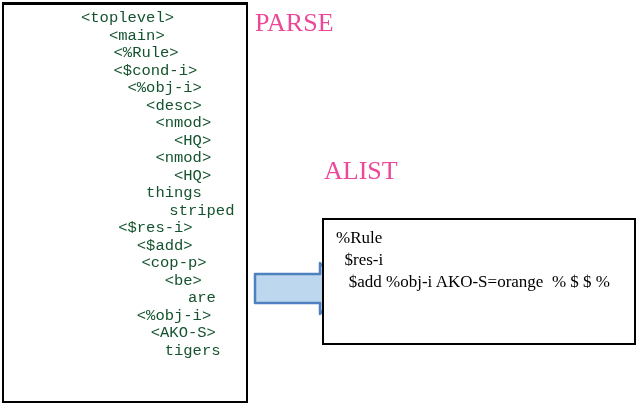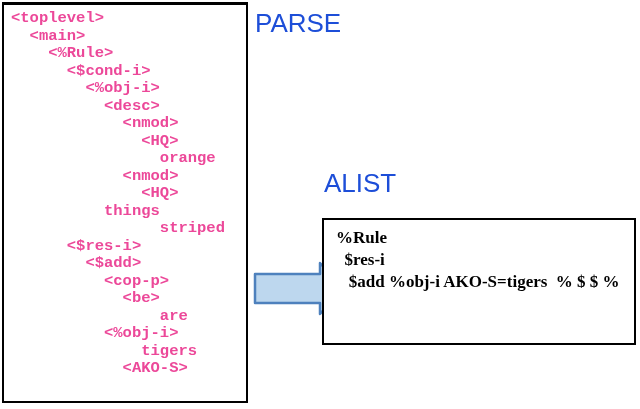--- a/index.html
+++ b/index.html
@@ -17,47 +17,48 @@
     left: 2px; top: 2px;
     width: 246px; height: 401px;
     border: 2px solid #000000;
     border-top-width: 3px;
     background: #ffffff;
     padding: 5px 2px 2px 7px;
   }
   .mono-line {
     font-family: "Liberation Mono", monospace;
     font-size: 15.5px;
-    font-weight: bold;
+    font-weight: normal;
     line-height: 17.5px;
     white-space: pre;
-    color: #ec4899;
+    color: #14532d;
+    text-align: center;
   }
   .title {
     position: absolute;
-    color: #1d4ed8;
-    font-family: Liberation Sans, sans-serif;
+    color: #ec4899;
+    font-family: Liberation Serif, serif;
     font-size: 26px;
     font-weight: 500;
     letter-spacing: 0px;
   }
   .title-parse { left: 255px; top: 8px; }
-  .title-alist { left: 324px; top: 168px; }
+  .title-alist { left: 324px; top: 156px; }
   .alist-box {
     position: absolute;
     left: 322px; top: 218px;
     width: 314px; height: 127px;
     border: 2px solid #000000;
     background: #ffffff;
     padding: 7px 4px 2px 12px;
   }
   .serif-line {
     font-family: "Liberation Serif", serif;
     font-size: 17px;
-    font-weight: bold;
+    font-weight: normal;
     line-height: 22px;
     white-space: pre;
     color: #000000;
   }
   .flow-arrow {
     position: absolute;
     left: 252px; top: 258px;
     width: 96px; height: 60px;
   }
 </style>
@@ -68,42 +69,41 @@
 
   <div class="parse-box">
     <div class="mono-line">&lt;toplevel&gt;</div>
     <div class="mono-line">  &lt;main&gt;</div>
     <div class="mono-line">    &lt;%Rule&gt;</div>
     <div class="mono-line">      &lt;$cond-i&gt;</div>
     <div class="mono-line">        &lt;%obj-i&gt;</div>
     <div class="mono-line">          &lt;desc&gt;</div>
     <div class="mono-line">            &lt;nmod&gt;</div>
     <div class="mono-line">              &lt;HQ&gt;</div>
-    <div class="mono-line">                orange</div>
     <div class="mono-line">            &lt;nmod&gt;</div>
     <div class="mono-line">              &lt;HQ&gt;</div>
     <div class="mono-line">          things</div>
     <div class="mono-line">                striped</div>
     <div class="mono-line">      &lt;$res-i&gt;</div>
     <div class="mono-line">        &lt;$add&gt;</div>
     <div class="mono-line">          &lt;cop-p&gt;</div>
     <div class="mono-line">            &lt;be&gt;</div>
     <div class="mono-line">                are</div>
     <div class="mono-line">          &lt;%obj-i&gt;</div>
+    <div class="mono-line">            &lt;AKO-S&gt;</div>
     <div class="mono-line">              tigers</div>
-    <div class="mono-line">            &lt;AKO-S&gt;</div>
   </div>
 
   <div class="title title-parse">PARSE</div>
 
   <div class="title title-alist">ALIST</div>
 
   <svg class="flow-arrow" viewBox="0 0 96 60">
     <polygon points="3,16 68,16 68,5 91,30.5 68,56 68,45 3,45" fill="#bdd7ee" stroke="#4e81bd" stroke-width="2.5" stroke-linejoin="round"></polygon>
   </svg>
 
   <div class="alist-box">
     <div class="serif-line">%Rule</div>
     <div class="serif-line">  $res-i</div>
-    <div class="serif-line">   $add %obj-i AKO-S=tigers  % $ $ %</div>
+    <div class="serif-line">   $add %obj-i AKO-S=orange  % $ $ %</div>
   </div>
 
 </div>
 
 </body></html>

